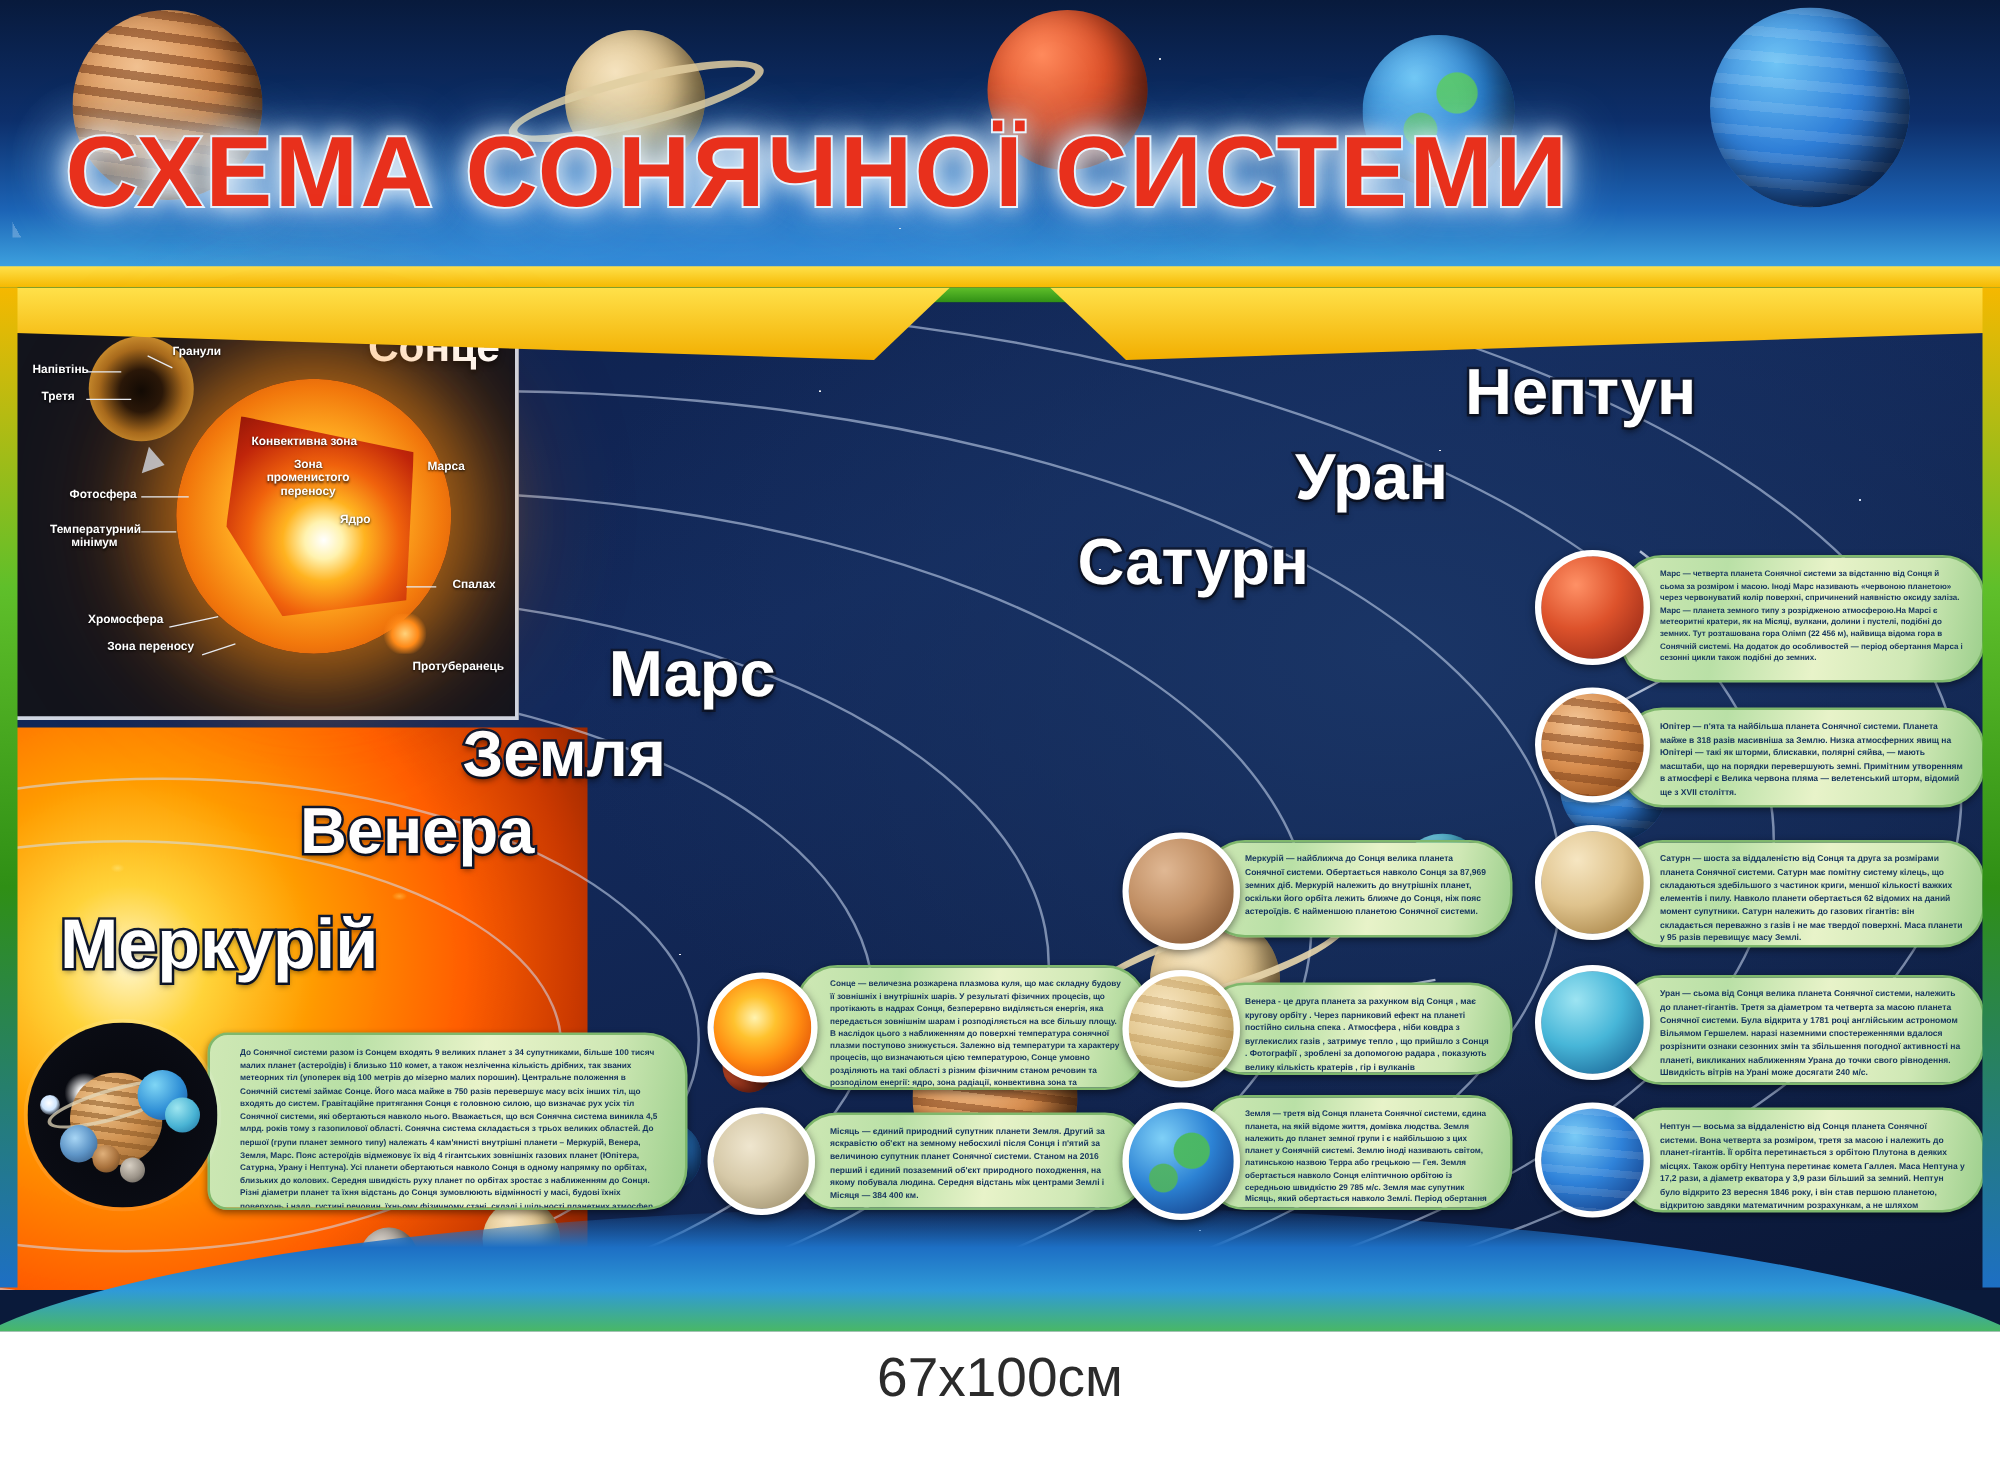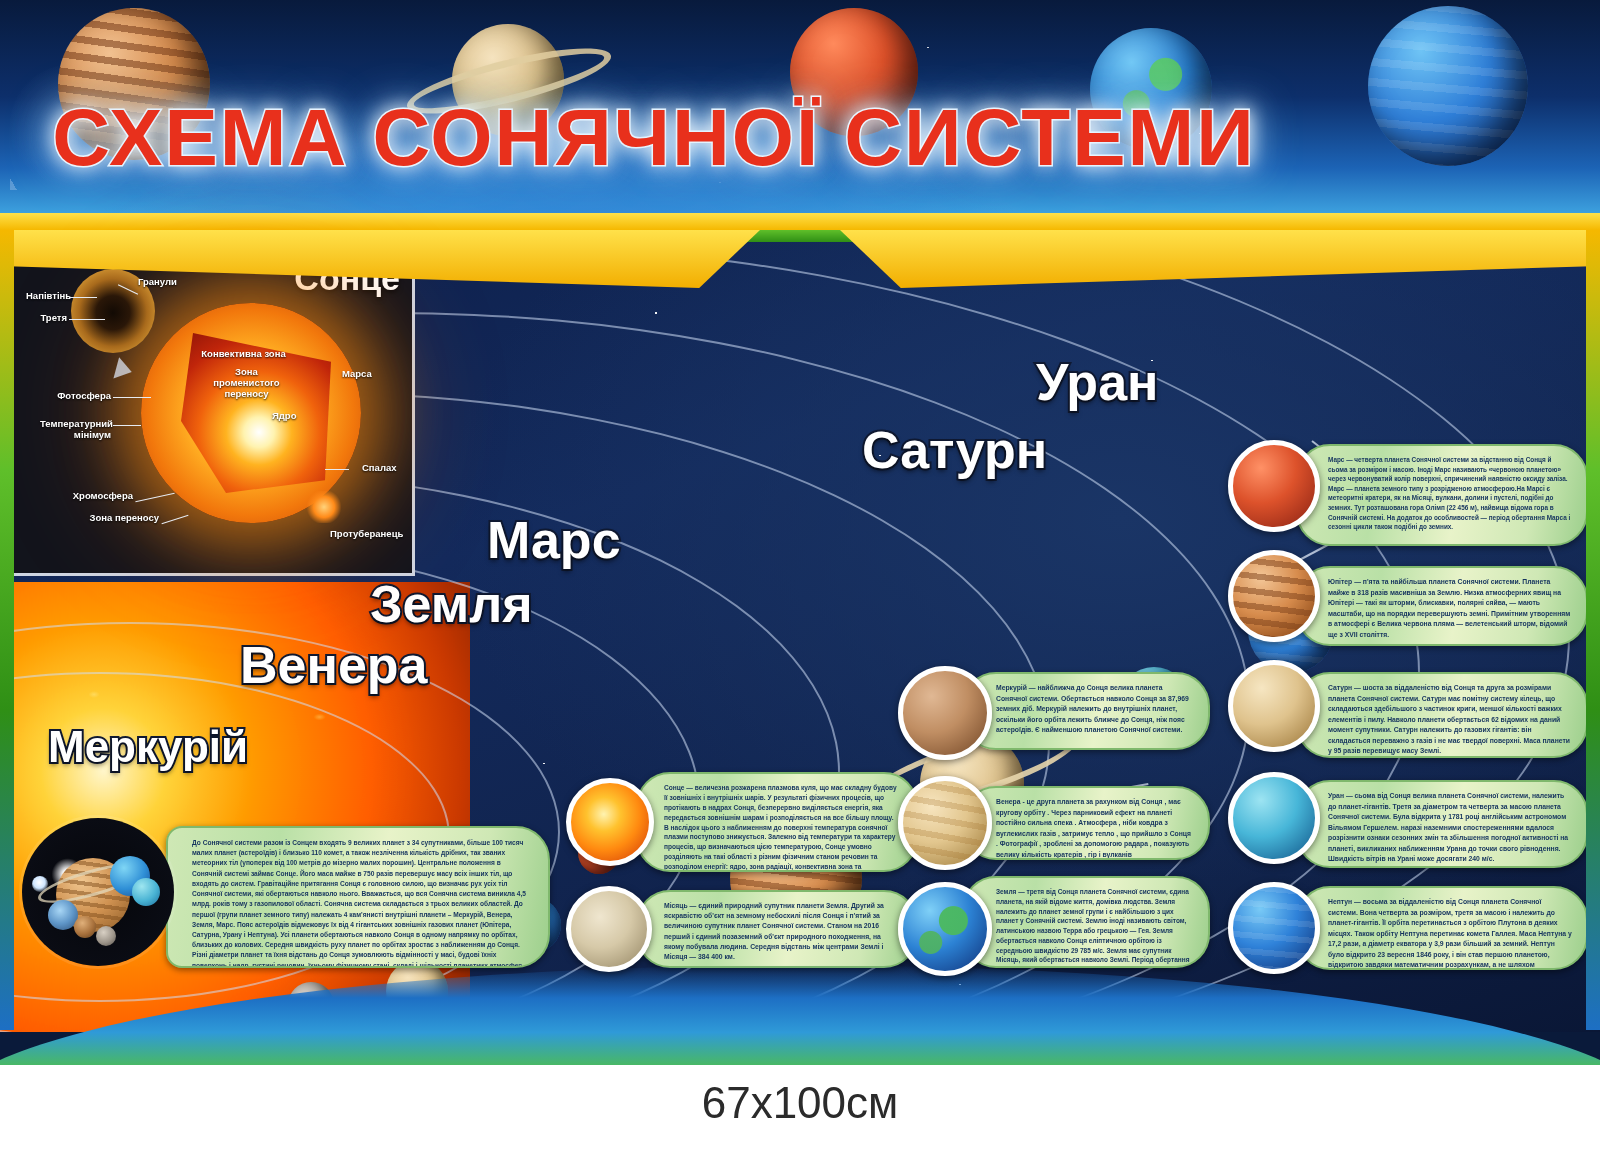--- a/index.html
+++ b/index.html
@@ -171,21 +171,21 @@
     position:absolute; left:103px; top:118px; width:0;height:0;
     border-right:16px solid rgba(210,215,225,.8);
     border-top:11px solid transparent; border-bottom:11px solid transparent;
     transform:rotate(195deg);
   }
   .sun-inset .lbl {
     position:absolute; color:#ffffff; font-size:9.5px; font-weight:bold; line-height:1.15;
     text-shadow:0 1px 2px rgba(0,0,0,.9);
     padding-left:11px;
   }
-  .sun-inset .lbl.r { text-align:right; }
+  .sun-inset .lbl.r { text-align:center; }
   .sun-inset .lbl.c { text-align:center; }
   .sun-inset .lead {
     position:absolute; height:1px; background:#e7ebf2;
   }
   .sun-inset .heading {
     position:absolute; right:12px; top:18px;
     color:#fff; font-size:34px; font-weight:bold;
     text-shadow:0 2px 5px rgba(0,0,0,.8);
   }
   .sun-inset .flarefx{
@@ -354,26 +354,27 @@
     <div class="pl pl-mercury"></div>
     <div class="pl pl-venus"></div>
     <div class="pl pl-earth"></div>
     <div class="pl pl-mars"></div>
     <div class="pl pl-jupiter"></div>
     <div class="pl pl-saturn-body"></div>
     <div class="pl pl-saturn-ring"></div>
     <div class="pl pl-uranus"></div>
     <div class="pl pl-neptune"></div>
 
-    <div class="plabel" style="left:48px; top:480px; font-size:44px;">Меркурій</div>
+    <div class="plabel" style="left:48px; top:480px; font-size:56px;">Меркурій</div>
     <div class="plabel" style="left:240px; top:393px; font-size:52px;">Венера</div>
     <div class="plabel" style="left:370px; top:332px; font-size:52px;">Земля</div>
     <div class="plabel" style="left:487px; top:268px; font-size:52px;">Марс</div>
     <div class="plabel" style="left:862px; top:178px; font-size:52px;">Сатурн</div>
     <div class="plabel" style="left:1036px; top:110px; font-size:52px;">Уран</div>
+    <div class="plabel" style="left:1172px; top:42px; font-size:52px;">Нептун</div>
 
     <div class="connector" style="left:960px; top:440px; width:120px; transform:rotate(22deg);"></div>
     <div class="connector" style="left:1040px; top:560px; width:110px; transform:rotate(-10deg);"></div>
     <div class="connector" style="left:1060px; top:640px; width:120px; transform:rotate(12deg);"></div>
     <div class="connector" style="left:1312px; top:198px; width:80px; transform:rotate(38deg);"></div>
     <div class="connector" style="left:1290px; top:322px; width:90px; transform:rotate(-28deg);"></div>
   </div>
 
   <div class="sun-inset">
     <div class="heading">Сонце</div>

